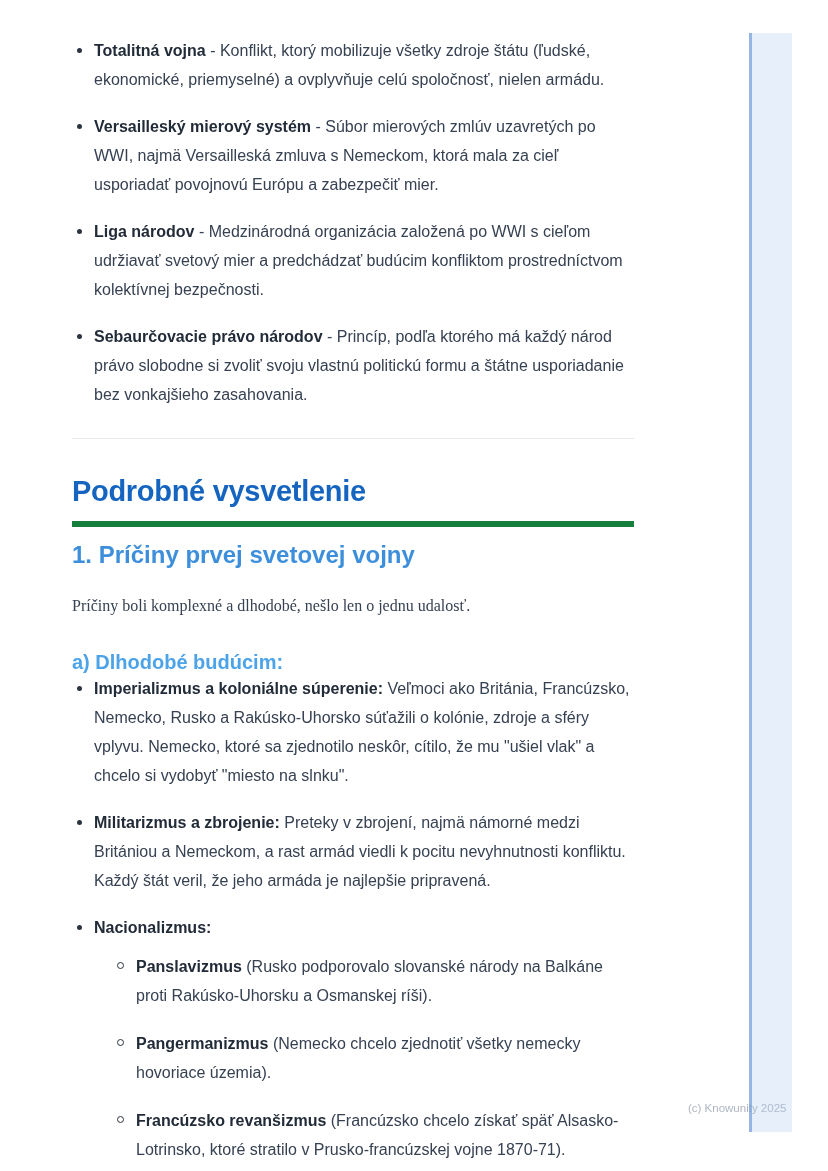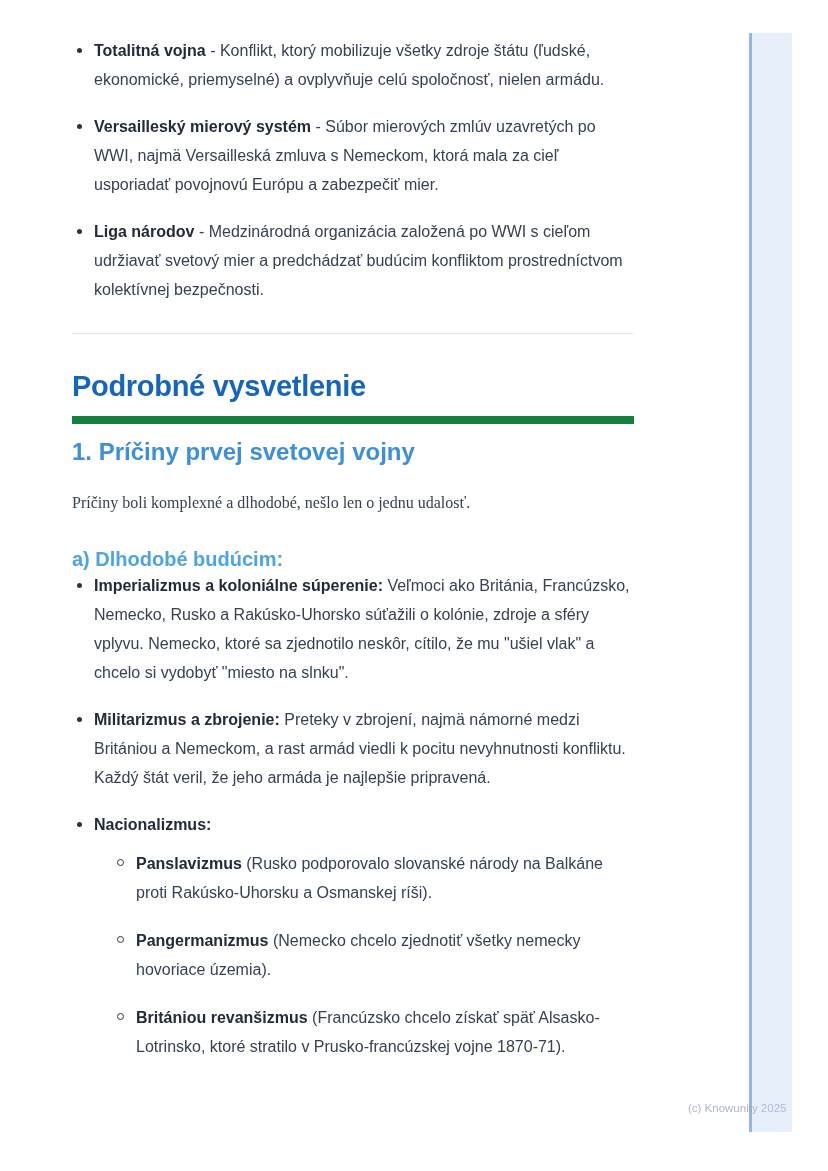--- a/index.html
+++ b/index.html
@@ -69,21 +69,21 @@
     margin: 29px 0 0 0;
   }
   h1.section-title {
     margin-top: 35px;
     font-size: 29px;
     line-height: 34px;
     font-weight: 700;
     letter-spacing: -0.3px;
     color: #1565c0;
     padding-bottom: 13px;
-    border-bottom: 8px solid #15803d;
+    border-bottom: 6px solid #15803d;
   }
   h2.subsection-title {
     margin-top: 14px;
     font-size: 24px;
     line-height: 28px;
     font-weight: 700;
     color: #3d8fdb;
   }
   p.intro {
     margin-top: 25px;
@@ -126,39 +126,40 @@
 </head>
 <body>
 
 <div class="page">
   <div class="content">
 
     <ul class="toplist">
         <li><strong>Totalitná vojna</strong> - Konflikt, ktorý mobilizuje všetky zdroje štátu (ľudské, ekonomické, priemyselné) a ovplyvňuje celú spoločnosť, nielen armádu.</li>
         <li><strong>Versailleský mierový systém</strong> - Súbor mierových zmlúv uzavretých po WWI, najmä Versailleská zmluva s Nemeckom, ktorá mala za cieľ usporiadať povojnovú Európu a zabezpečiť mier.</li>
         <li><strong>Liga národov</strong> - Medzinárodná organizácia založená po WWI s cieľom udržiavať svetový mier a predchádzať budúcim konfliktom prostredníctvom kolektívnej bezpečnosti.</li>
+        <li><strong>Sebaurčovacie právo národov</strong> - Princíp, podľa ktorého má každý národ právo slobodne si zvoliť svoju vlastnú politickú formu a štátne usporiadanie bez vonkajšieho zasahovania.</li>
       </ul>
 
     <hr class="divider">
 
     <h1 class="section-title">Podrobné vysvetlenie</h1>
 
     <h2 class="subsection-title">1. Príčiny prvej svetovej vojny</h2>
 
     <p class="intro">Príčiny boli komplexné a dlhodobé, nešlo len o jednu udalosť.</p>
 
     <h3 class="subsubsection-title">a) Dlhodobé budúcim:</h3>
 
     <ul class="toplist causes">
         <li><strong>Imperializmus a koloniálne súperenie:</strong> Veľmoci ako Británia, Francúzsko, Nemecko, Rusko a Rakúsko-Uhorsko súťažili o kolónie, zdroje a sféry vplyvu. Nemecko, ktoré sa zjednotilo neskôr, cítilo, že mu "ušiel vlak" a chcelo si vydobyť "miesto na slnku".</li>
         <li><strong>Militarizmus a zbrojenie:</strong> Preteky v zbrojení, najmä námorné medzi Britániou a Nemeckom, a rast armád viedli k pocitu nevyhnutnosti konfliktu. Každý štát veril, že jeho armáda je najlepšie pripravená.</li>
         <li><strong>Nacionalizmus:</strong><ul class="sublist">
             <li><strong>Panslavizmus</strong> (Rusko podporovalo slovanské národy na Balkáne proti Rakúsko-Uhorsku a Osmanskej ríši).</li>
             <li><strong>Pangermanizmus</strong> (Nemecko chcelo zjednotiť všetky nemecky hovoriace územia).</li>
-            <li><strong>Britániou revanšizmus</strong> (Francúzsko chcelo získať späť Alsasko-Lotrinsko, ktoré stratilo v Prusko-francúzskej vojne 1870-71).</li>
+            <li><strong>Francúzsko revanšizmus</strong> (Francúzsko chcelo získať späť Alsasko-Lotrinsko, ktoré stratilo v Prusko-francúzskej vojne 1870-71).</li>
           </ul></li>
       </ul>
 
   </div>
 
   <div class="watermark">(c) Knowunity 2025</div>
 
   <div class="scroll-track"></div>
 </div>
 

